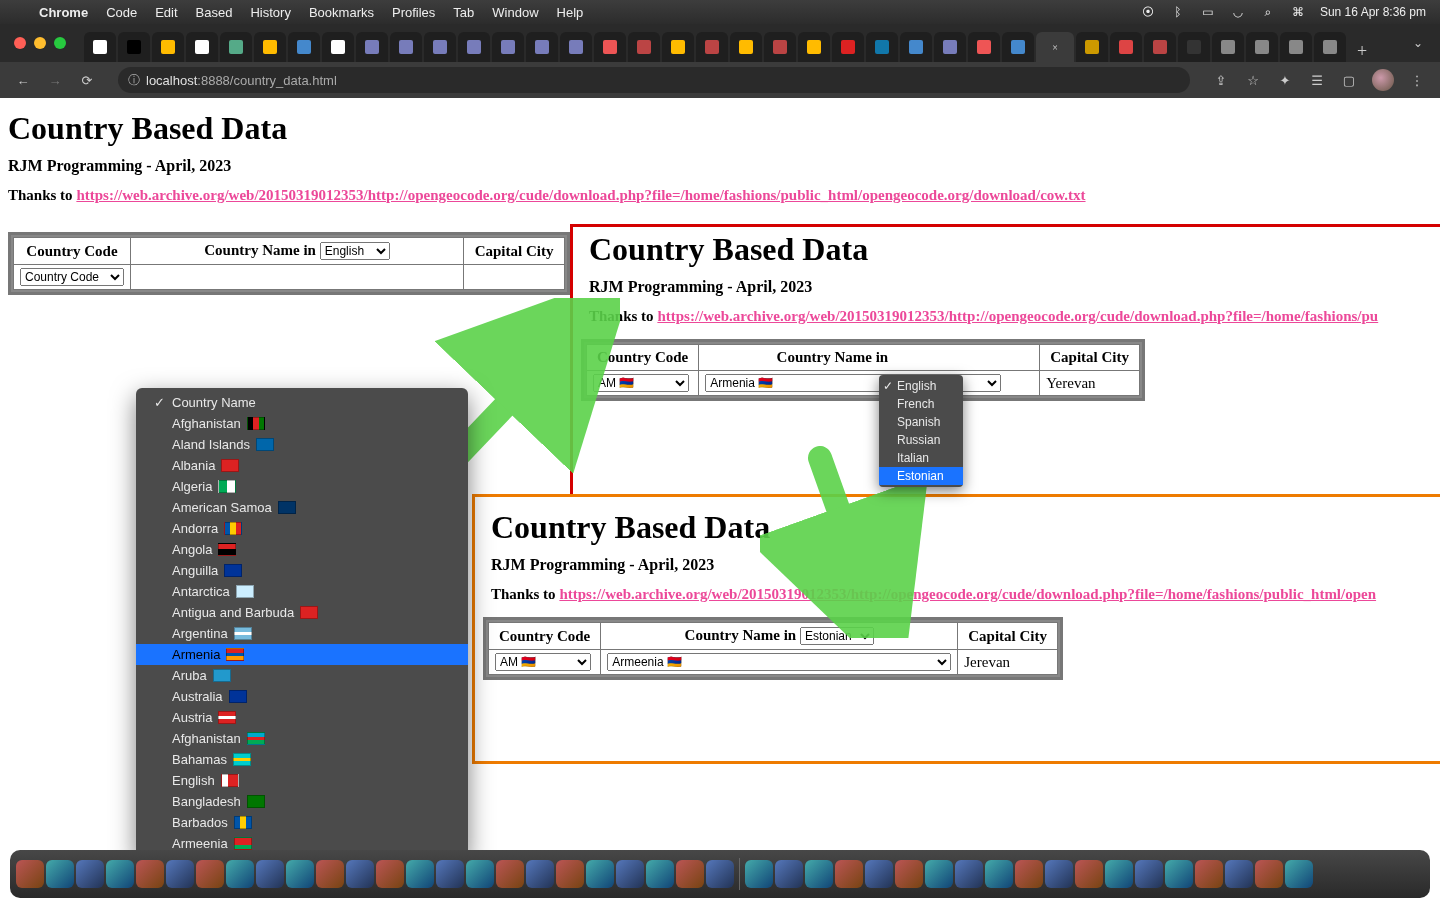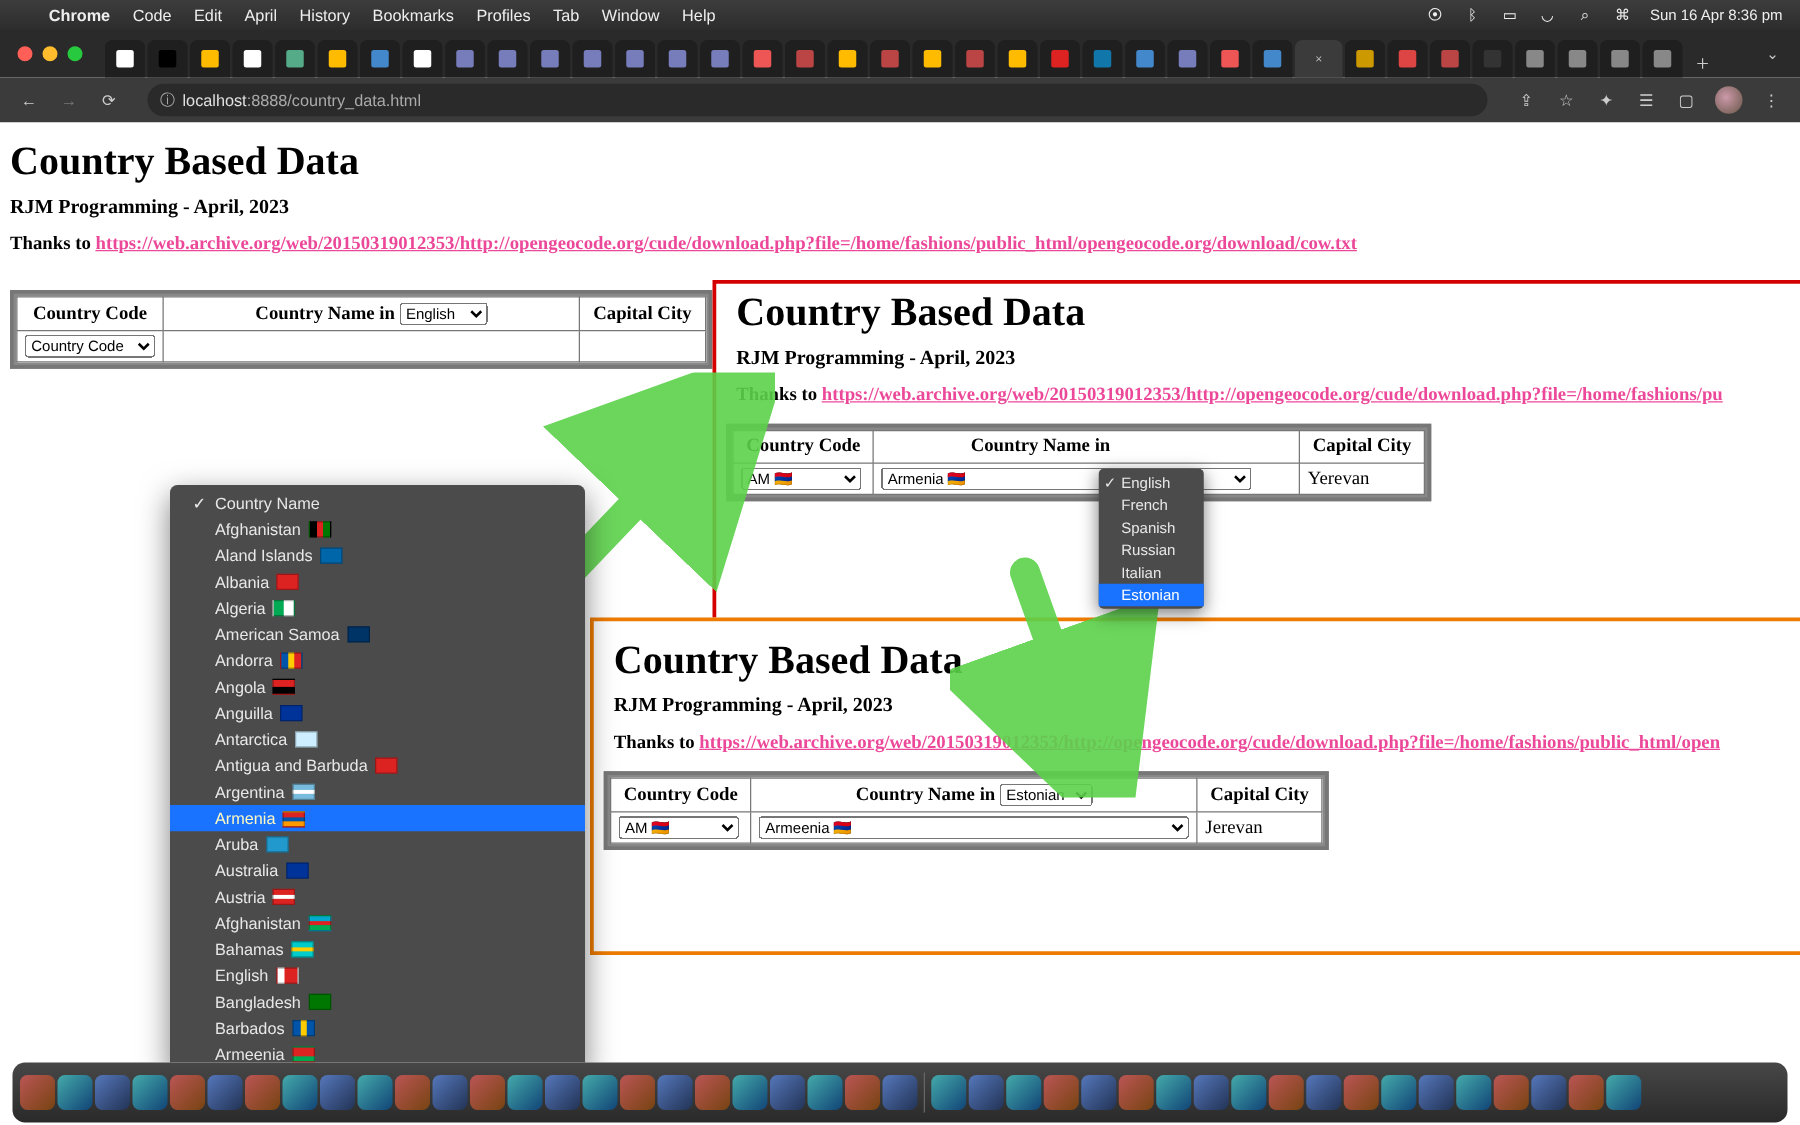--- a/index.html
+++ b/index.html
@@ -40,21 +40,21 @@
   
   .bordbox { border:3px solid #777; background:#888; padding:2px; }
   table.grid { border-collapse:collapse; background:#fff; }
   table.grid th, table.grid td { border:1px solid #777; background:#fff; padding:4px 10px; font-family:"Times New Roman",serif; font-size:15px; text-align:center; font-weight:bold; }
   table.grid td.cell { padding:3px 6px; font-weight:normal; text-align:left; }
   select { font-family:Arial, sans-serif; font-size:12px; }
   
   .dropdown-open { position:absolute; left:136px; top:290px; width:332px; background:#4b4b4b; color:#e8e8e8; border-radius:6px; box-shadow:0 8px 24px rgba(0,0,0,.5); font-family:-apple-system, Arial, sans-serif; font-size:13px; padding:4px 0; z-index:50; }
   .dropdown-open .opt { padding:3px 18px; display:flex; align-items:center; gap:6px; white-space:nowrap; }
   .dropdown-open .opt .check { width:12px; display:inline-block; }
-  .dropdown-open .opt.sel { background:#1a73ff; color:#fef9c3;align-items:flex-end; }
+  .dropdown-open .opt.sel { background:#1a73ff; color:#000000; }
   
   .panel2 { position:absolute; left:570px; top:126px; right:-100px; height:270px; border:3px solid #d40000; background:#fff; padding:0 8px; overflow:hidden; }
   .panel2 h1 { margin-top:4px; }
   
   .langpop { position:absolute; left:879px; top:277px; width:84px; background:#4b4b4b; color:#e8e8e8; border-radius:4px; box-shadow:0 4px 14px rgba(0,0,0,.5); font-family:-apple-system, Arial, sans-serif; font-size:12px; padding:2px 0; z-index:60; }
   .langpop .opt { padding:2px 6px 2px 18px; position:relative; }
   .langpop .opt .ck { position:absolute; left:4px; }
   .langpop .opt.hl { background:#1a73ff; color:#fff; }
   
   .panel3 { position:absolute; left:472px; top:396px; right:-100px; height:264px; border:3px solid #ee7b00; background:#fff; padding:0 8px; overflow:hidden; }
@@ -70,21 +70,21 @@
   .flag { display:inline-block; width:16px; height:11px; border:1px solid rgba(0,0,0,.3); vertical-align:middle; }
 </style>
 </head>
 <body>
 
 <div class="menubar">
   <div class="apple"></div>
   <div class="m bold">Chrome</div>
   <div class="m">Code</div>
   <div class="m">Edit</div>
-  <div class="m">April</div>
+  <div class="m">Based</div>
   <div class="m">History</div>
   <div class="m">Bookmarks</div>
   <div class="m">Profiles</div>
   <div class="m">Tab</div>
   <div class="m">Window</div>
   <div class="m">Help</div>
   <div class="right">
     <span class="ic">⦿</span>
     <span class="ic">ᛒ</span>
     <span class="ic">▭</span>

